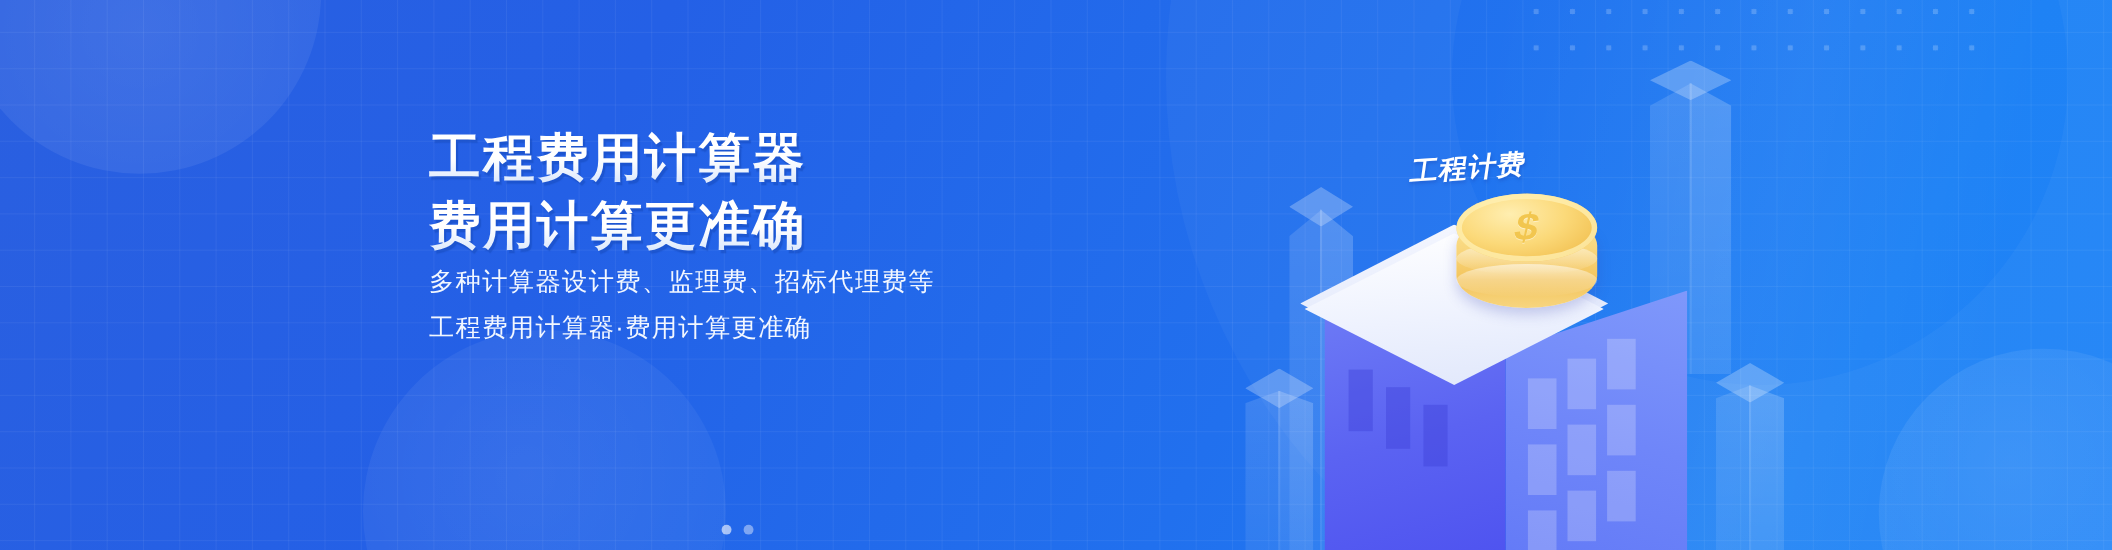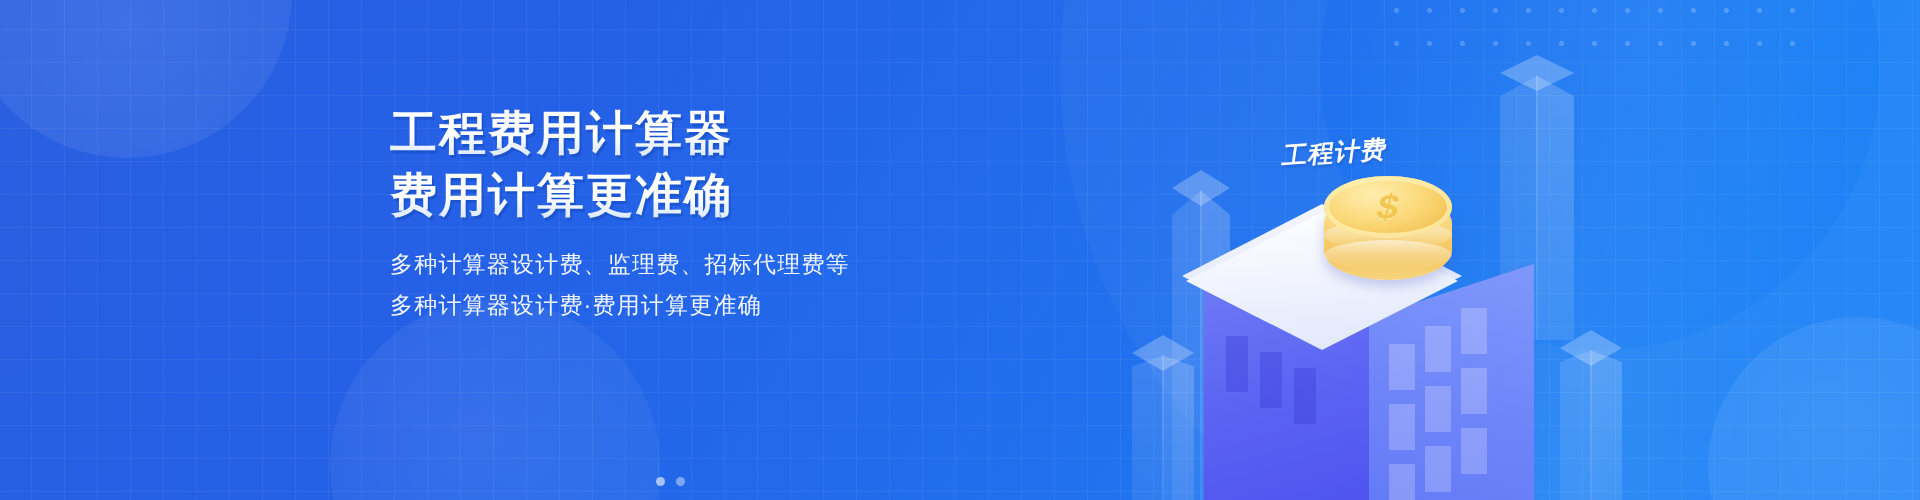--- a/index.html
+++ b/index.html
@@ -144,37 +144,36 @@
   }
   .coin-glyph{
     position:absolute; left:6px; top:8px; width:128px; height:62px;
     display:flex; align-items:center; justify-content:center;
     color:#f2c64f; font-weight:bold; font-size:38px;
     text-shadow:0 1px 0 rgba(255,255,255,.45);
     transform:skewX(-13deg) scaleY(.92);
   }
 
   
-  #copy{ position:absolute; left:390px; top:102px; width:620px; }
+  #copy{ position:absolute; left:390px; top:112px; width:620px; }
 
   .headline{
     font-size:47px;
     font-weight:bold;
     letter-spacing:2px;
     line-height:62px;
     color:#ffffff;
     background:linear-gradient(180deg,#ffffff 0%, #ffffff 52%, #cfe0fb 100%);
     -webkit-background-clip:text;
     background-clip:text;
     -webkit-text-fill-color:transparent;
     filter: drop-shadow(2px 3px 0 rgba(22,74,190,.55));
     white-space:nowrap;
   }
   .subline{
-    margin-top:18px;
     font-size:23px;
     line-height:41px;
     color:#f2f7ff;
     letter-spacing:1.2px;
     white-space:nowrap;
   }
 
   
   .iso-label{
     position:absolute; left:1283px; top:136px;
@@ -259,21 +258,21 @@
       <div class="coin-glyph">$</div>
     </div>
   </div>
 
   <div class="iso-label">工程计费</div>
 
   <div id="copy">
     <div class="headline">工程费用计算器</div>
     <div class="headline">费用计算更准确</div>
     <div class="subline">多种计算器设计费、监理费、招标代理费等</div>
-    <div class="subline" style="margin-top:0">多种计算器设计费·费用计算更准确</div>
+    <div class="subline" style="margin-top:0">工程费用计算器·费用计算更准确</div>
   </div>
 
   <div id="dots">
     <span class="dot active"></span>
     <span class="dot"></span>
   </div>
 
 </div>
 
 </body></html>

